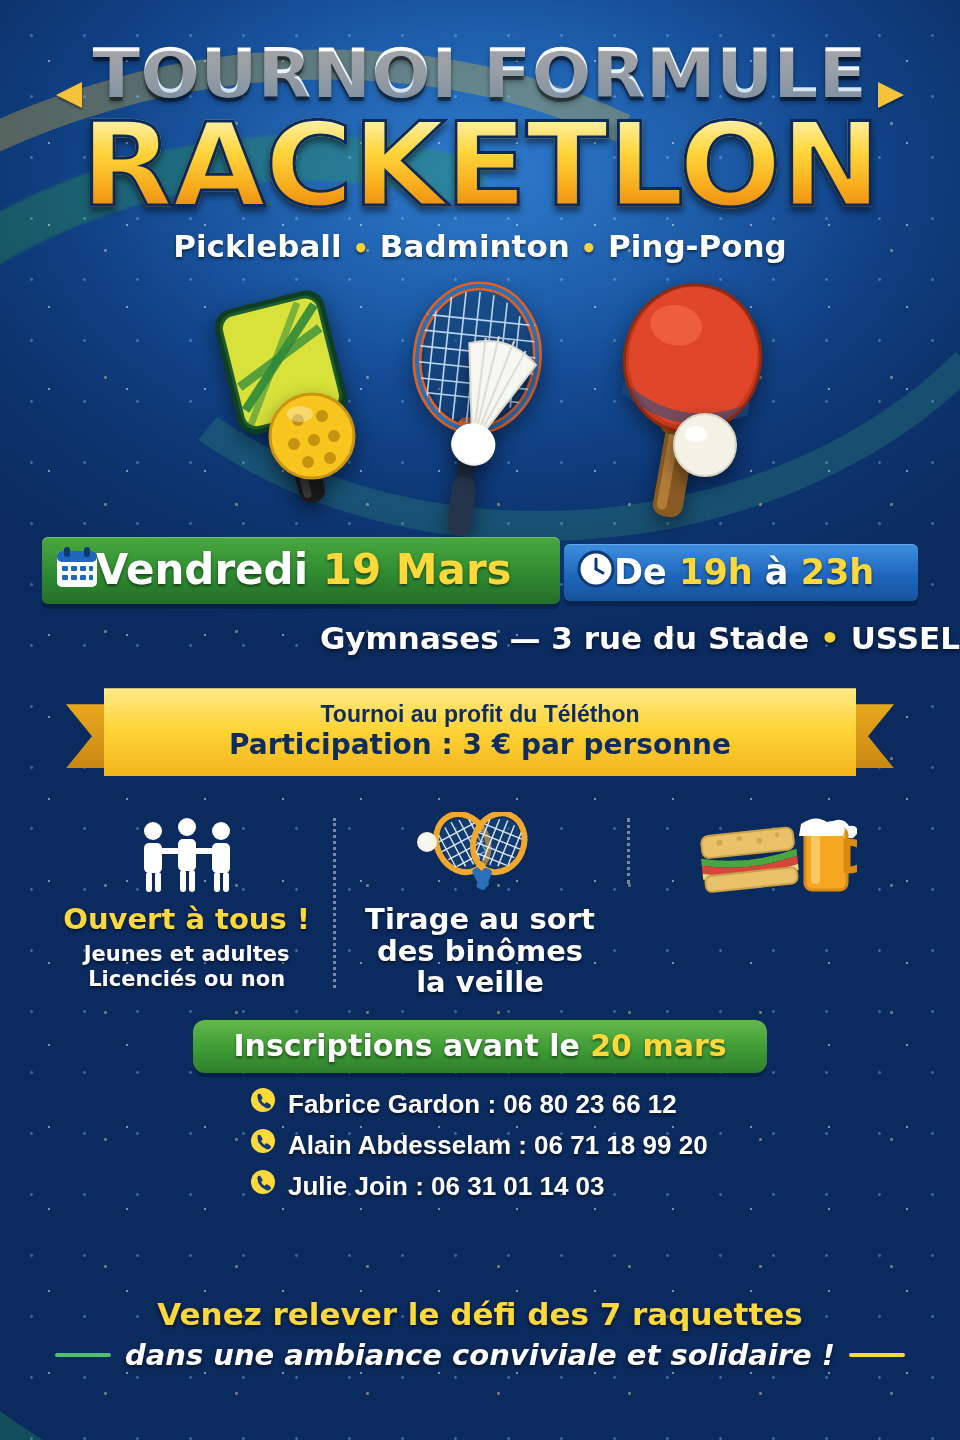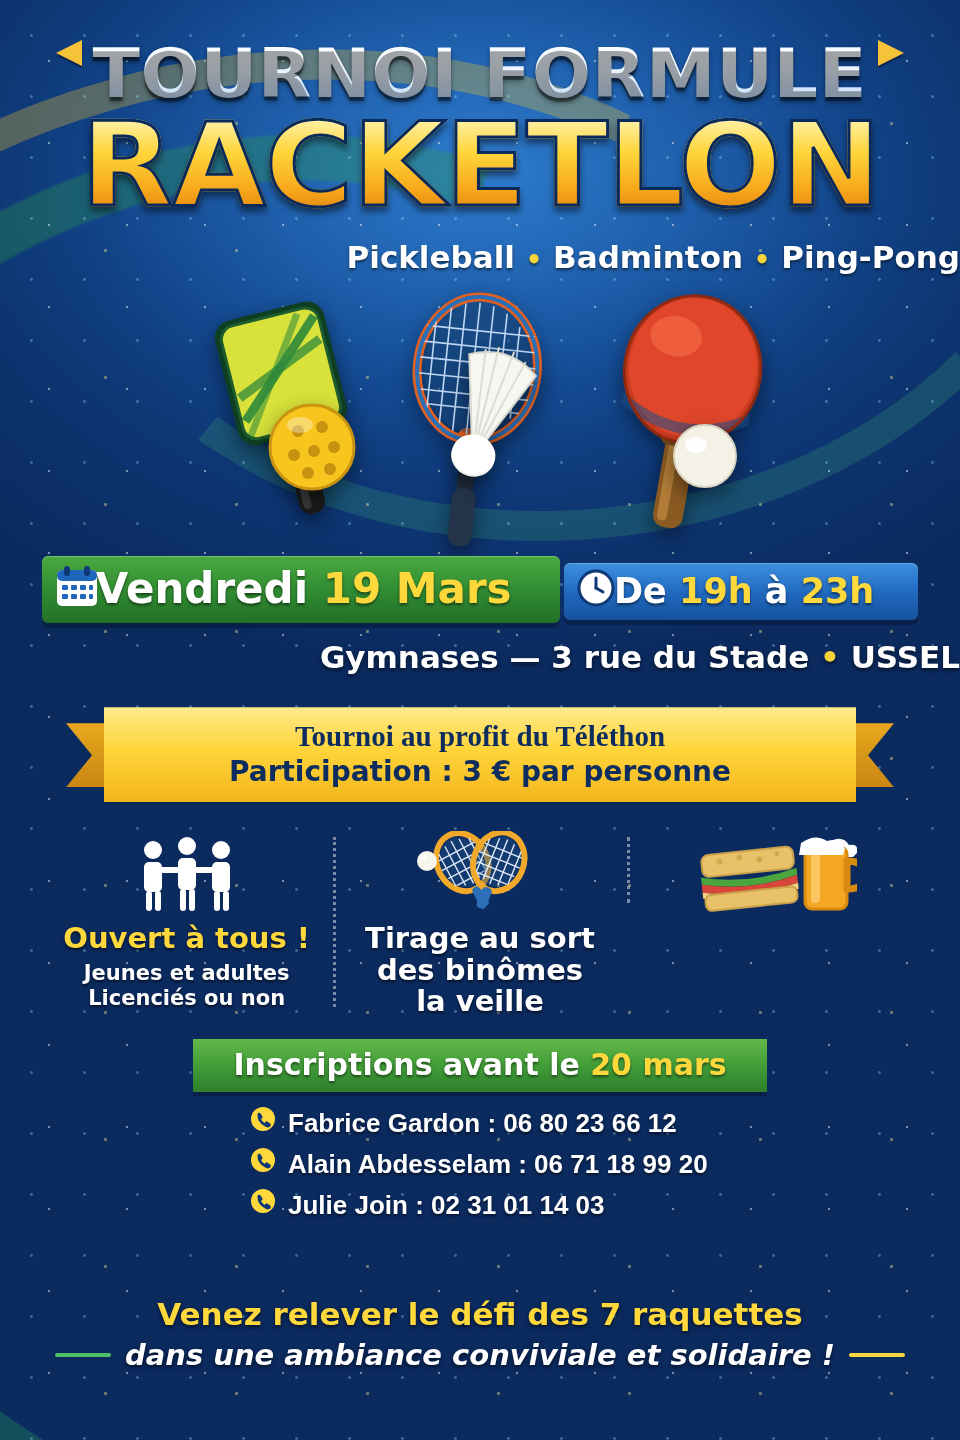--- a/index.html
+++ b/index.html
@@ -94,21 +94,21 @@
     line-height: 1;
     background: linear-gradient(180deg, #ffffff 0%, #eaf4ff 45%, #bcd8f5 100%);
     -webkit-background-clip: text;
     background-clip: text;
     color: transparent;
     text-shadow: 0 4px 0 rgba(0,0,0,0.35);
     filter: drop-shadow(0 3px 2px rgba(0,0,0,.5));
     display: inline-block;
     transform: scaleX(1.02);
   }
-  .title-row { display: flex; align-items: flex-start; justify-content: center; gap: 18px; }
+  .title-row { display: flex; align-items: flex-end; justify-content: center; gap: 18px; }
   .chev { width: 0; height: 0; }
   .chev-l {
     border-top: 13px solid transparent;
     border-bottom: 13px solid transparent;
     border-right: 26px solid #f5c33a;
     filter: drop-shadow(0 2px 1px rgba(0,0,0,.45));
   }
   .chev-r {
     border-top: 13px solid transparent;
     border-bottom: 13px solid transparent;
@@ -128,27 +128,26 @@
     background-clip: text;
     color: transparent;
     -webkit-text-stroke: 3px #0a2a5c;
     paint-order: stroke fill;
     filter: drop-shadow(0 5px 3px rgba(0,0,0,.45));
     transform: scaleX(1.04);
     display: inline-block;
   }
 
   .subtitle {
-    margin-top: 19px;
+    margin-top: 8px;
     font-family: "DejaVu Sans", sans-serif;
     font-weight: 700;
     font-size: 31px;
     color: #ffffff;
     text-shadow: 0 2px 3px rgba(0,0,0,.55);
-    text-align: right;
   }
   .subtitle .dot { color: #f5d33a; font-size: 26px; vertical-align: middle; }
 
   
   .gear {
     position: relative;
     height: 260px;
     margin-top: 14px;
   }
   .gear svg { position: absolute; filter: drop-shadow(0 8px 10px rgba(0,0,0,.45)); }
@@ -168,21 +167,21 @@
     font-size: 42px;
     color: #fff;
     text-shadow: 0 2px 3px rgba(0,0,0,.5);
     line-height: 1.05;
   }
   .banner-date .hl { color: #ffd93c; }
 
   .banner-time {
     position: relative;
     display: inline-block;
-    margin-top: 22px;
+    margin-top: 14px;
     padding: 8px 44px 9px 50px;
     background: linear-gradient(180deg, #3e8fe0 0%, #1f67bd 55%, #17539c 100%);
     border-radius: 6px;
     box-shadow: 0 5px 0 rgba(0,0,0,.22), inset 0 1px 0 rgba(255,255,255,.22);
     font-family: "DejaVu Sans", sans-serif;
     font-weight: 900;
     font-size: 35px;
     color: #fff;
     text-shadow: 0 2px 3px rgba(0,0,0,.5);
   }
@@ -212,22 +211,22 @@
   .ribbon {
     position: absolute; left: 104px; right: 104px; top: 6px;
     padding: 12px 20px 14px;
     background: linear-gradient(180deg, #ffe98a 0%, #ffd53a 45%, #f3b51c 100%);
     box-shadow: 0 5px 10px rgba(0,0,0,.35);
     text-align: center;
     color: #0e2d5f;
     clip-path: polygon(0 0, 100% 0, 100% 100%, 0 100%);
   }
   .ribbon .l1 {
-    font-family: Liberation Serif, serif;
-    font-weight: 900; font-size: 29px; line-height: 1.22;
+    font-family: Liberation Sans, sans-serif;
+    font-weight: 900; font-size: 23px; line-height: 1.22;
     white-space: nowrap;
   }
   .ribbon .l2 {
     font-family: "DejaVu Sans", sans-serif;
     font-weight: 700; font-size: 28px; line-height: 1.2;
   }
 
   
   .features {
     display: flex;
@@ -257,21 +256,21 @@
     color: #ffffff;
     text-shadow: 0 2px 3px rgba(0,0,0,.55);
   }
 
   
   .insc-wrap { margin-top: 22px; text-align: center; }
   .insc-band {
     display: inline-block;
     padding: 8px 40px 10px;
     background: linear-gradient(180deg, #63b84a 0%, #3f9b36 55%, #2f7f2c 100%);
-    border-radius: 0;
+    border-radius: 12px;
     box-shadow: 0 4px 0 rgba(0,0,0,.22);
     font-family: "DejaVu Sans", sans-serif;
     font-weight: 900; font-size: 30px;
     color: #fff;
     text-shadow: 0 2px 3px rgba(0,0,0,.5);
   }
   .insc-band .hl { color: #ffd93c; }
 
   .contacts { margin-top: 14px; padding-left: 250px; }
   .contact {
@@ -581,21 +580,21 @@
         </span>
         <span>Alain Abdesselam :  06 71 18 99 20</span>
       </div>
       <div class="contact">
         <span>
           <svg width="26" height="26" viewBox="0 0 26 26">
             <circle cx="13" cy="13" r="12" fill="#ffd93c"></circle>
             <path d="M8 7 q2 -1 3 1 l1.4 2.4 q.6 1 -.4 1.8 l-1 .8 q1.2 2.6 3.6 3.9 l.8 -1 q.8 -1 1.8 -.4 l2.4 1.4 q2 1 1 3 -1.6 2.4 -5 .9 -4.4 -2 -7 -6.4 Q6.7 9.2 8 7z" fill="#0e3876"></path>
           </svg>
         </span>
-        <span>Julie Join :  02 31 01 14 03</span>
+        <span>Julie Join :  06 31 01 14 03</span>
       </div>
     </div>
 
     <div class="footer">
       <div class="f1">Venez relever le défi des 7 raquettes</div>
       <div class="f2row">
         <span class="dash"></span>
         <span class="f2">dans une ambiance conviviale et solidaire !</span>
         <span class="dash y"></span>
       </div>

